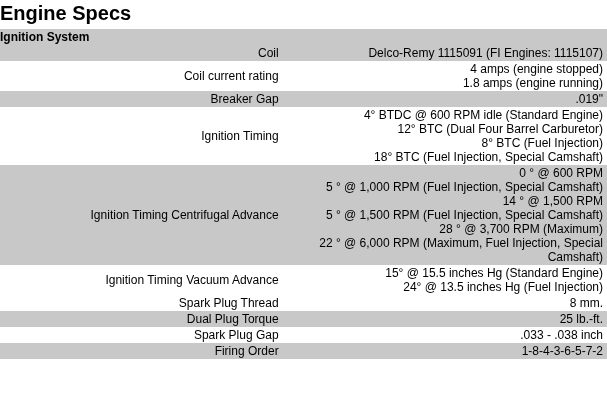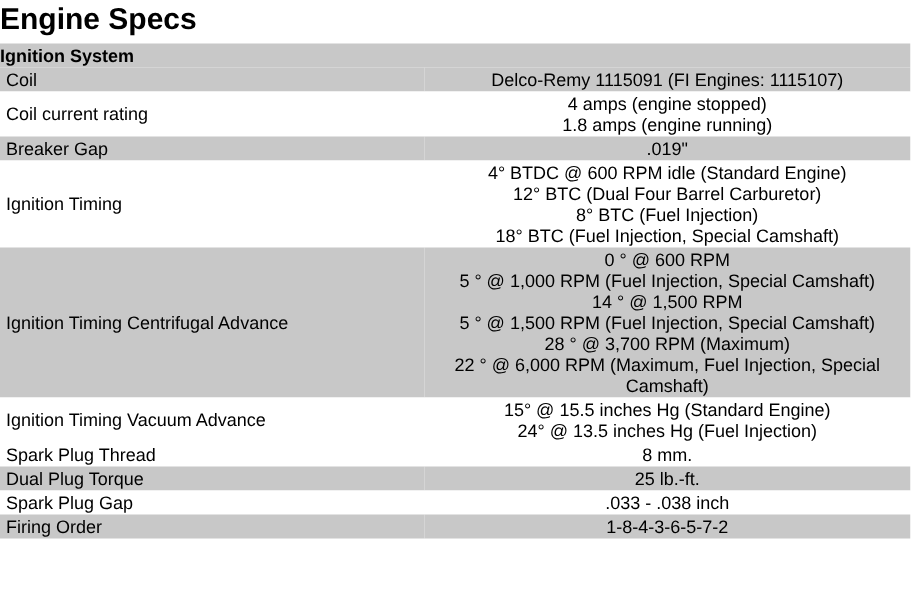--- a/index.html
+++ b/index.html
@@ -42,26 +42,27 @@
     padding: 1px 0;
   }
   tr.shaded td {
     background: #c8c8c8;
   }
   tr.plain td {
     background: #ffffff;
   }
   td.label {
     width: 282px;
+    text-align: right;
     padding-right: 6px;
     margin-left: 20px;
   }
   td.value {
     width: 325px;
-    text-align: center;
+    text-align: right;
     padding-left: 4px;
     padding-right: 4px;
   }
   .valline {
     display: block;
   }
 </style>
 </head>
 <body>
 

